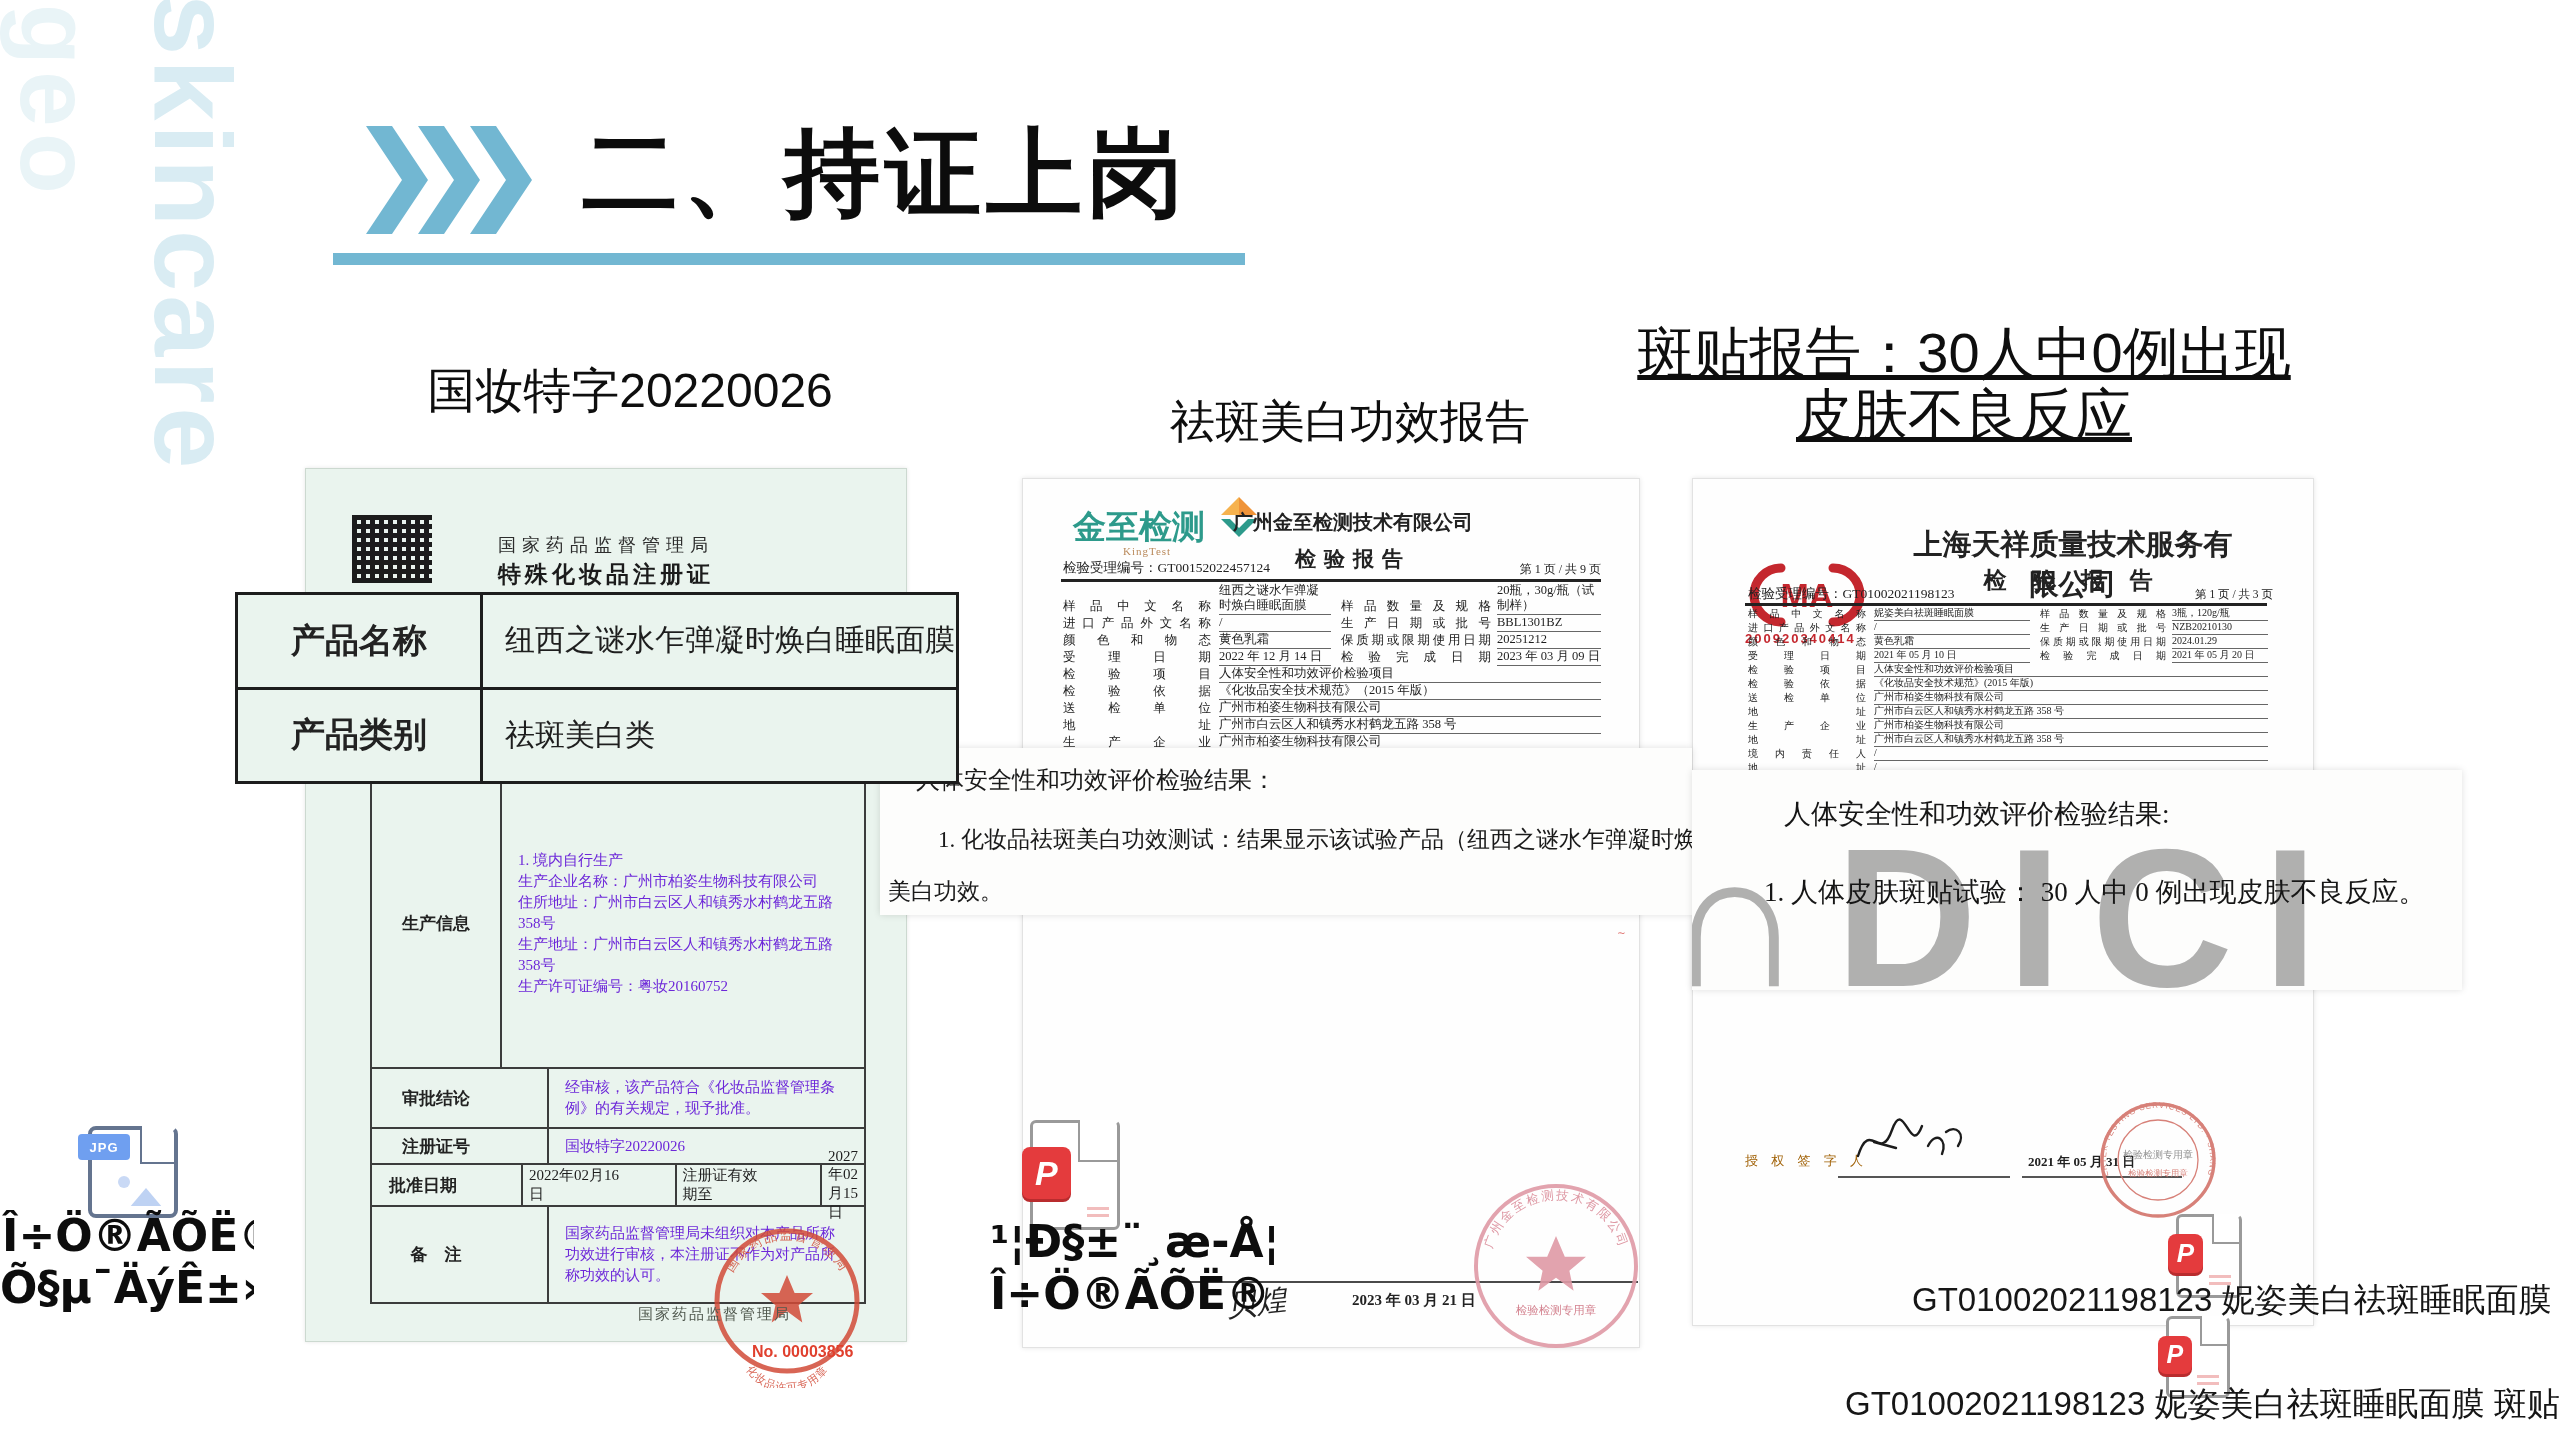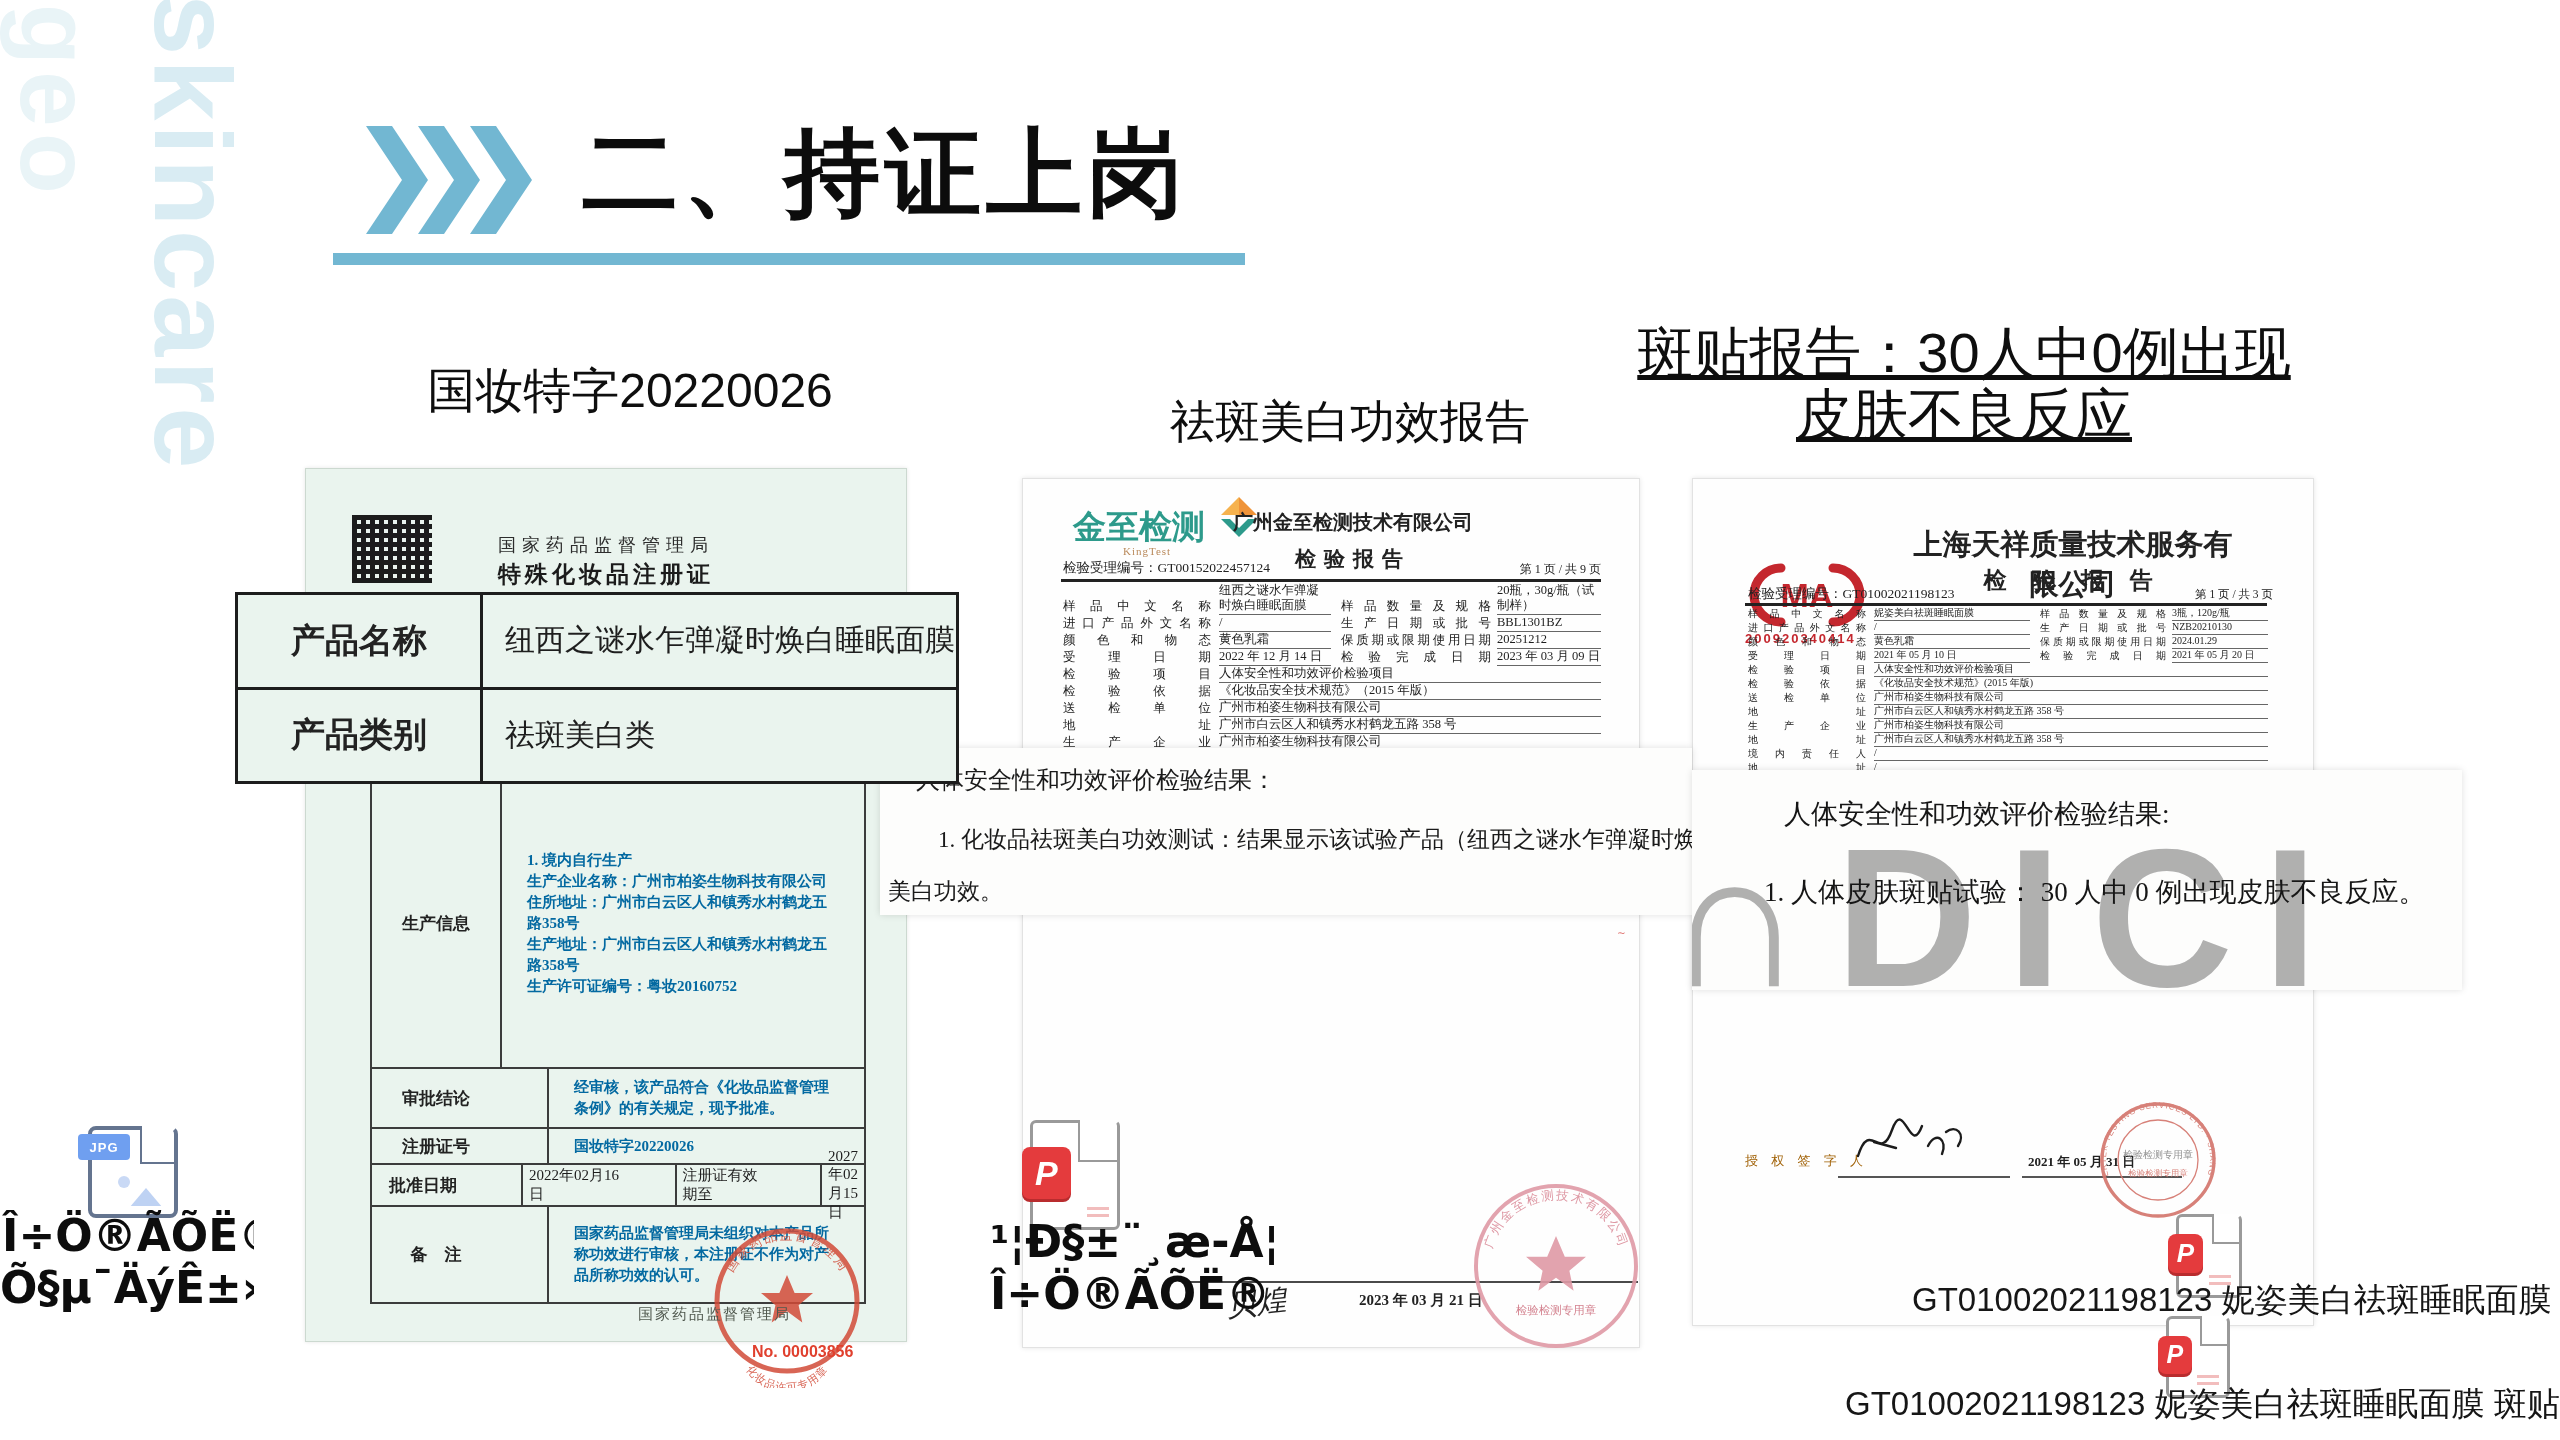--- a/index.html
+++ b/index.html
@@ -43,22 +43,22 @@
   .callout .clabel{width:242px;text-align:center;font-size:34px;font-weight:bold;color:#222;
            font-family:"Liberation Sans",sans-serif;}
   .callout .cval{flex:1;border-left:3px solid #1d1d1d;font-size:30px;padding:0 0 0 22px;
            align-self:stretch;display:flex;align-items:center;color:#1e1e1e;}
   .cert-table{left:370px;top:778px;width:492px;border:2px solid #3c3c3c;z-index:2;
            font-family:"Liberation Serif",serif;}
   .crow{display:flex;}
   .crow + .crow{border-top:2px solid #3c3c3c;gap:47px;}
   .crow .cl{width:128px;display:flex;align-items:center;justify-content:center;text-align:center;
            font-size:17px;font-weight:bold;color:#222;font-family:"Liberation Sans",sans-serif;}
-  .crow .cv{flex:1;border-left:2px solid #3c3c3c;font-size:15px;line-height:1.4;color:#0369a1;
-           padding:6px 25px;display:flex;align-items:center;white-space:pre-line;font-weight:bold;}
+  .crow .cv{flex:1;border-left:2px solid #3c3c3c;font-size:15px;line-height:1.4;color:#6d28d9;
+           padding:6px 16px;display:flex;align-items:center;white-space:pre-line;}
   .dcell{border-left:2px solid #3c3c3c;font-size:15px;display:flex;align-items:center;
            padding:0 6px;color:#1d1d1d;}
   .stamp-note{left:638px;top:1305px;font-size:15px;letter-spacing:2px;color:#50584e;z-index:5;
            font-family:"Liberation Serif",serif;}
   .stamp-no{left:752px;top:1343px;font-size:16px;font-weight:bold;color:#e0402e;z-index:5;}
   .stamp-left{left:700px;top:1214px;z-index:4;opacity:.85;}
 
   
   .mdoc{left:1022px;top:478px;width:616px;height:868px;background:#fefefe;
         border:1px solid #e2e2e2;box-shadow:0 0 5px rgba(0,0,0,.10);
@@ -79,21 +79,21 @@
   .rrow .val{flex:1;border-bottom:1px solid #666;line-height:1.2;padding-bottom:1px;}
   .rrow .lbl2{width:150px;text-align:justify;text-align-last:justify;padding:0 6px 0 10px;color:#222;}
   .rrow .val2{width:104px;border-bottom:1px solid #666;line-height:1.2;padding-bottom:1px;}
   .lbl2:empty,.val2:empty{display:none;}
   .red-edge{position:absolute;right:10px;top:452px;writing-mode:vertical-rl;color:#d9534f;
         font-size:11px;opacity:.8;}
   .msigline{left:1190px;top:1281px;width:448px;height:2px;background:#4a4a4a;z-index:3;}
   .msig{left:1226px;top:1283px;font-size:30px;font-style:italic;transform:rotate(-6deg);
         color:#222;z-index:4;font-family:"Liberation Serif",serif;}
   .mdate{left:1352px;top:1291px;font-size:15px;font-weight:bold;color:#222;z-index:4;
-        font-family:"Liberation Serif",serif;margin-left:7px;}
+        font-family:"Liberation Serif",serif;}
   .stamp-mid{left:1468px;top:1178px;z-index:4;opacity:.9;}
 
   
   .mstrip{left:880px;top:748px;width:812px;height:167px;background:#fdfdfc;z-index:3;
         box-shadow:0 0 7px rgba(0,0,0,.13);overflow:hidden;
         font-family:"Liberation Serif",serif;color:#1a1a1a;}
   .mstrip .t1{position:absolute;left:36px;top:16px;font-size:24px;}
   .mstrip .t2{position:absolute;left:58px;top:76px;font-size:23px;white-space:nowrap;}
   .mstrip .t3{position:absolute;left:8px;top:128px;font-size:23px;}
 

